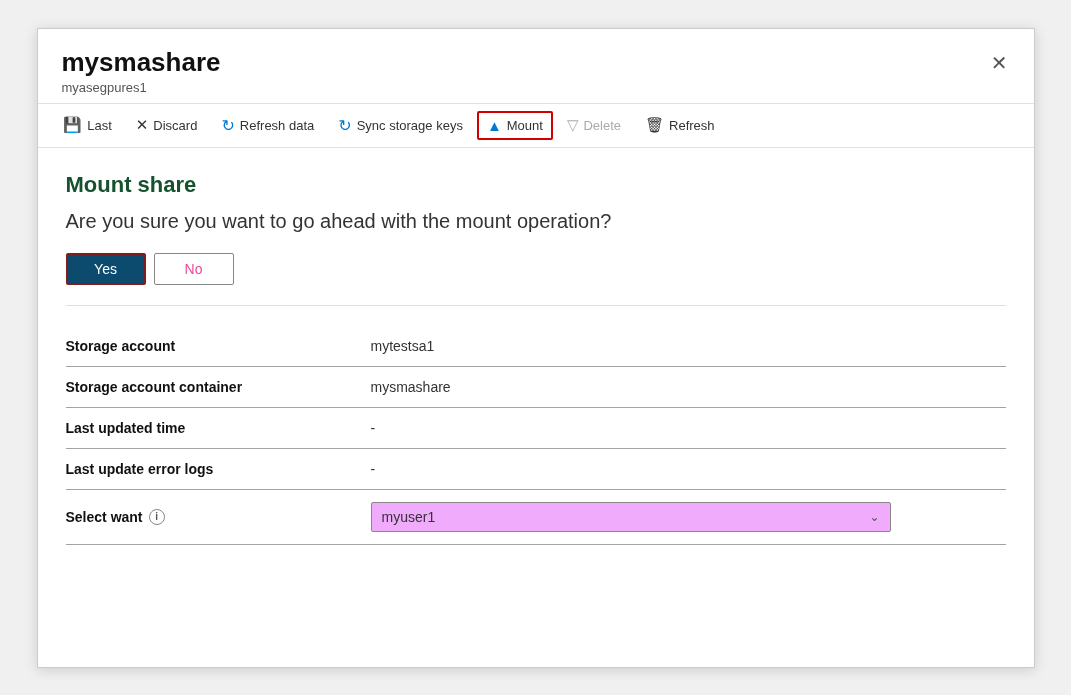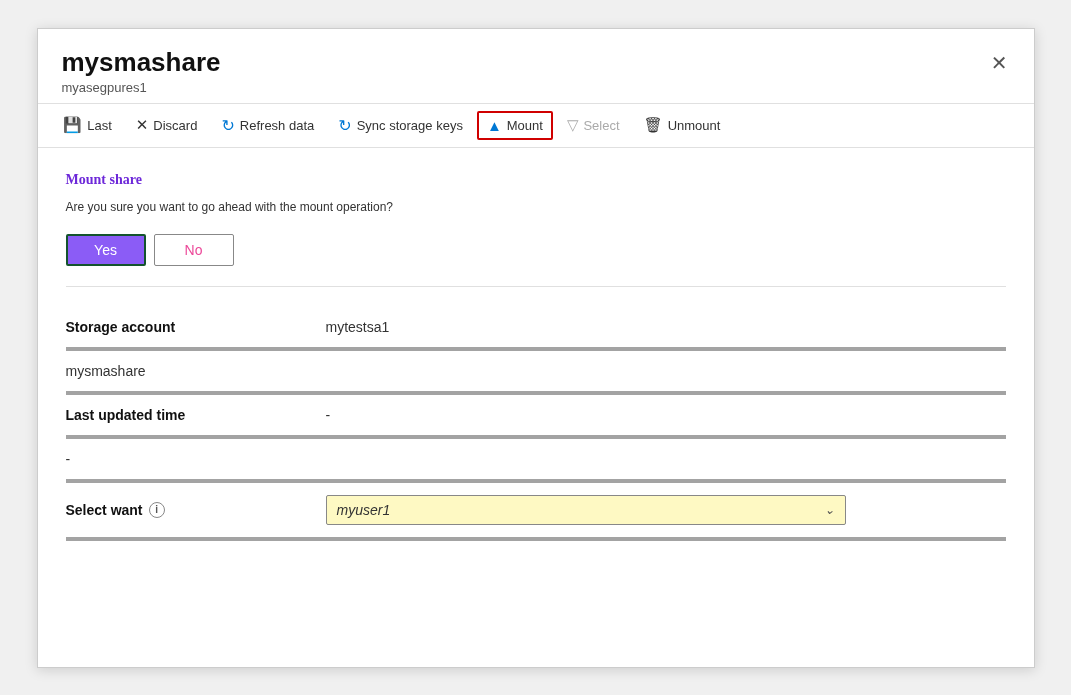--- a/index.html
+++ b/index.html
@@ -77,40 +77,39 @@
       padding: 4px 8px;
     }
     .content-area {
       padding: 24px 28px 0 28px;
     }
     .mount-share-box {
       padding-bottom: 20px;
       border-bottom: 1px solid #e0e0e0;
     }
     .mount-share-title {
-      font-size: 14px;
+      font-size: 22px;
       font-weight: 600;
       margin-bottom: 12px;
-      color: #6d28d9;
-      font-family: Liberation Serif, serif;
+      color: #14532d;
     }
     .mount-share-desc {
-      font-size: 12px;
+      font-size: 20px;
       color: #333;
       margin-bottom: 20px;
     }
     .btn-row {
       display: flex;
       gap: 8px;
     }
     .btn-yes {
       padding: 6px 24px;
-      background: #8b5cf6;
+      background: #0c4a6e;
       color: #fff;
-      border: 2px solid #14532d;
+      border: 2px solid #7f1d1d;
       cursor: pointer;
       font-size: 14px;
       font-weight: 500;
       border-radius: 2px;
       min-width: 80px;
     }
     .btn-no {
       padding: 6px 24px;
       background: #fff;
       color: #ec4899;
@@ -120,21 +119,22 @@
       border-radius: 2px;
       min-width: 80px;
     }
     .details-section {
       padding-top: 20px;
     }
     .detail-row {
       display: flex;
       align-items: center;
       padding: 12px 0;
-      border-bottom: 4px solid #a3a3a3;
+      border-bottom: 1px solid #a3a3a3;
+      gap: 45px;
     }
     .detail-label {
       width: 260px;
       font-weight: 600;
       font-size: 14px;
       color: #111;
       flex-shrink: 0;
       display: flex;
       align-items: center;
       gap: 6px;
@@ -156,24 +156,23 @@
       color: #555;
       cursor: default;
     }
     .select-dropdown {
       display: flex;
       align-items: center;
       border: 1px solid #888;
       border-radius: 2px;
       padding: 6px 10px;
       min-width: 520px;
-      background: #fef9c3;
+      background: #f0abfc;
       cursor: pointer;
       justify-content: space-between;
-      font-style: italic;
     }
     .select-value { font-size: 14px; color: #333; }
     .chevron-icon { font-size: 12px; color: #555; }
   </style>
 </head>
 <body>
 
 <div class="panel">
 
   <div class="panel-header">
@@ -200,25 +199,25 @@
     <button class="toolbar-btn">
       <span class="icon" style="color:#0078d4; font-size:16px;">↻</span>
       <span>Sync storage keys</span>
     </button>
     <button class="toolbar-btn highlighted">
       <span class="icon" style="color:#0078d4;">▲</span>
       <span>Mount</span>
     </button>
     <button class="toolbar-btn disabled">
       <span class="icon" style="color:#aaa;">▽</span>
-      <span>Select</span>
+      <span>Delete</span>
     </button>
     <button class="toolbar-btn">
       <span class="icon" style="font-size:15px;">🗑</span>
-      <span>Unmount</span>
+      <span>Refresh</span>
     </button>
   </div>
 
   <div class="content-area">
 
     <div class="mount-share-box">
       <div class="mount-share-title">Mount share</div>
       <div class="mount-share-desc">Are you sure you want to go ahead with the mount operation?</div>
       <div class="btn-row">
         <button class="btn-yes">Yes</button>
@@ -229,31 +228,37 @@
     <div class="details-section">
 
       <div class="detail-row">
         <div class="detail-label">
           <span>Storage account</span>
         </div>
         <div class="detail-value">mytestsa1</div>
       </div>
 
       <div class="detail-row">
+        <div class="detail-label">
+          <span>Storage account container</span>
+        </div>
         <div class="detail-value">mysmashare</div>
       </div>
 
       <div class="detail-row">
         <div class="detail-label">
           <span>Last updated time</span>
         </div>
         <div class="detail-value">-</div>
       </div>
 
       <div class="detail-row">
+        <div class="detail-label">
+          <span>Last update error logs</span>
+        </div>
         <div class="detail-value">-</div>
       </div>
 
       <div class="detail-row">
         <div class="detail-label">
           <span>Select want</span>
           <span class="info-icon">
             <span>i</span>
           </span>
         </div>

